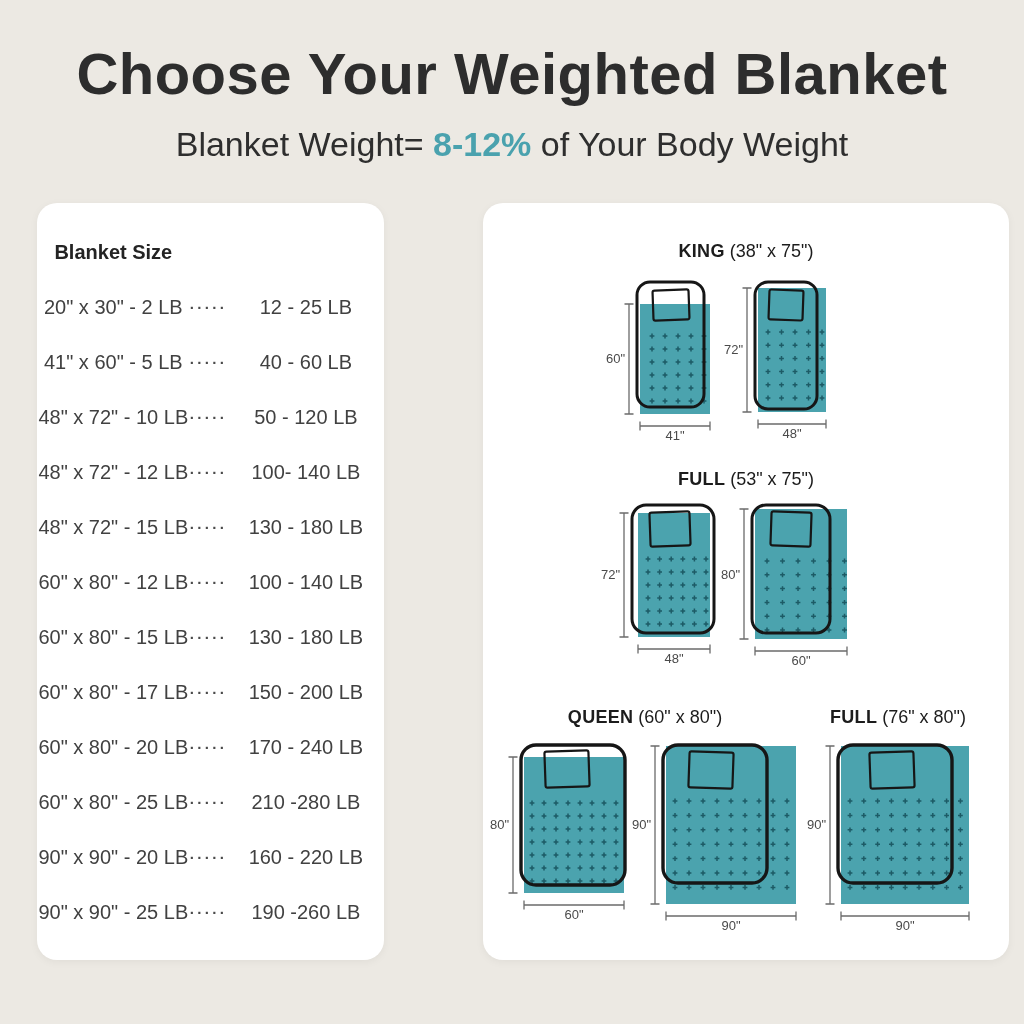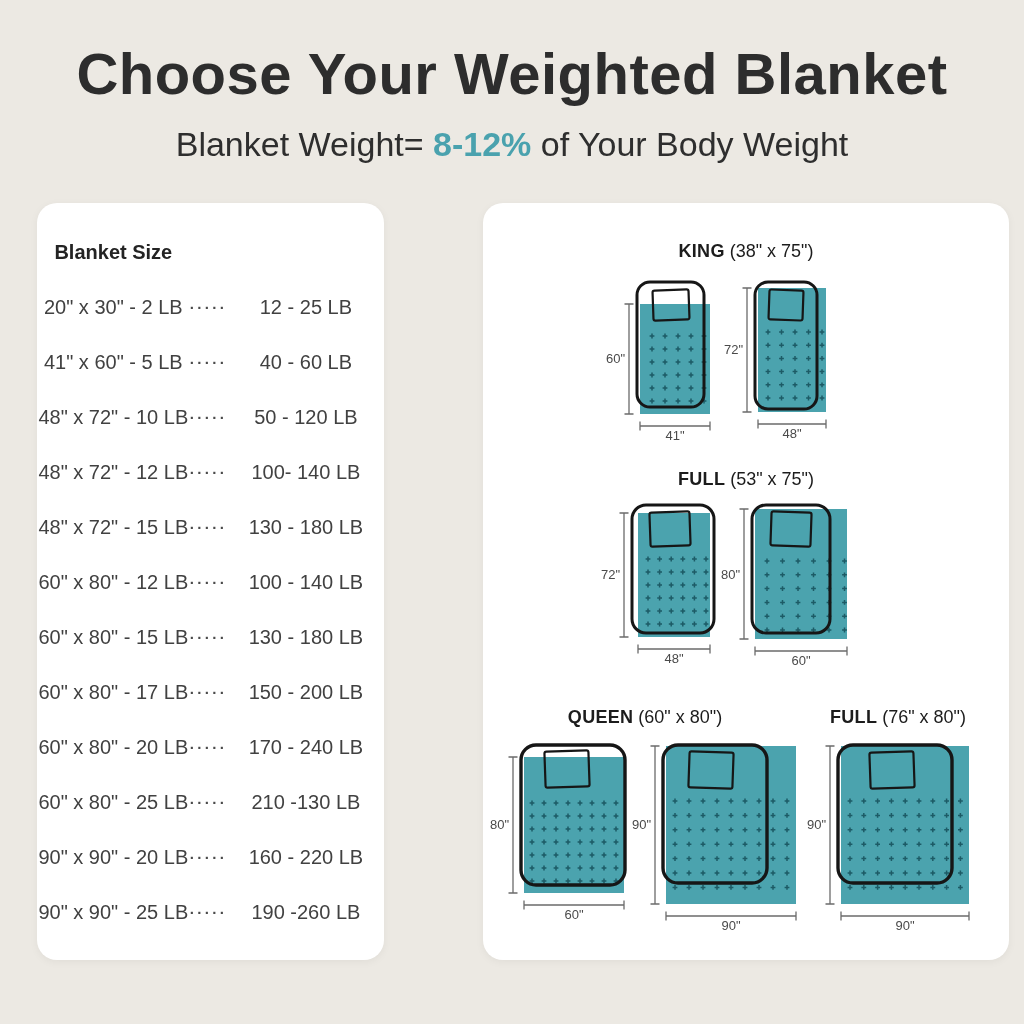--- a/index.html
+++ b/index.html
@@ -122,21 +122,21 @@
           <span>150 - 200 LB</span>
         </div>
         <div class="t-row">
           <span>60" x 80" - 20 LB</span>
           <span class="dots">········</span>
           <span>170 - 240 LB</span>
         </div>
         <div class="t-row">
           <span>60" x 80" - 25 LB</span>
           <span class="dots">········</span>
-          <span>210 -130 LB</span>
+          <span>210 -280 LB</span>
         </div>
         <div class="t-row">
           <span>90" x 90" - 20 LB</span>
           <span class="dots">········</span>
           <span>160 - 220 LB</span>
         </div>
         <div class="t-row">
           <span>90" x 90" - 25 LB</span>
           <span class="dots">········</span>
           <span>190 -260 LB</span>

